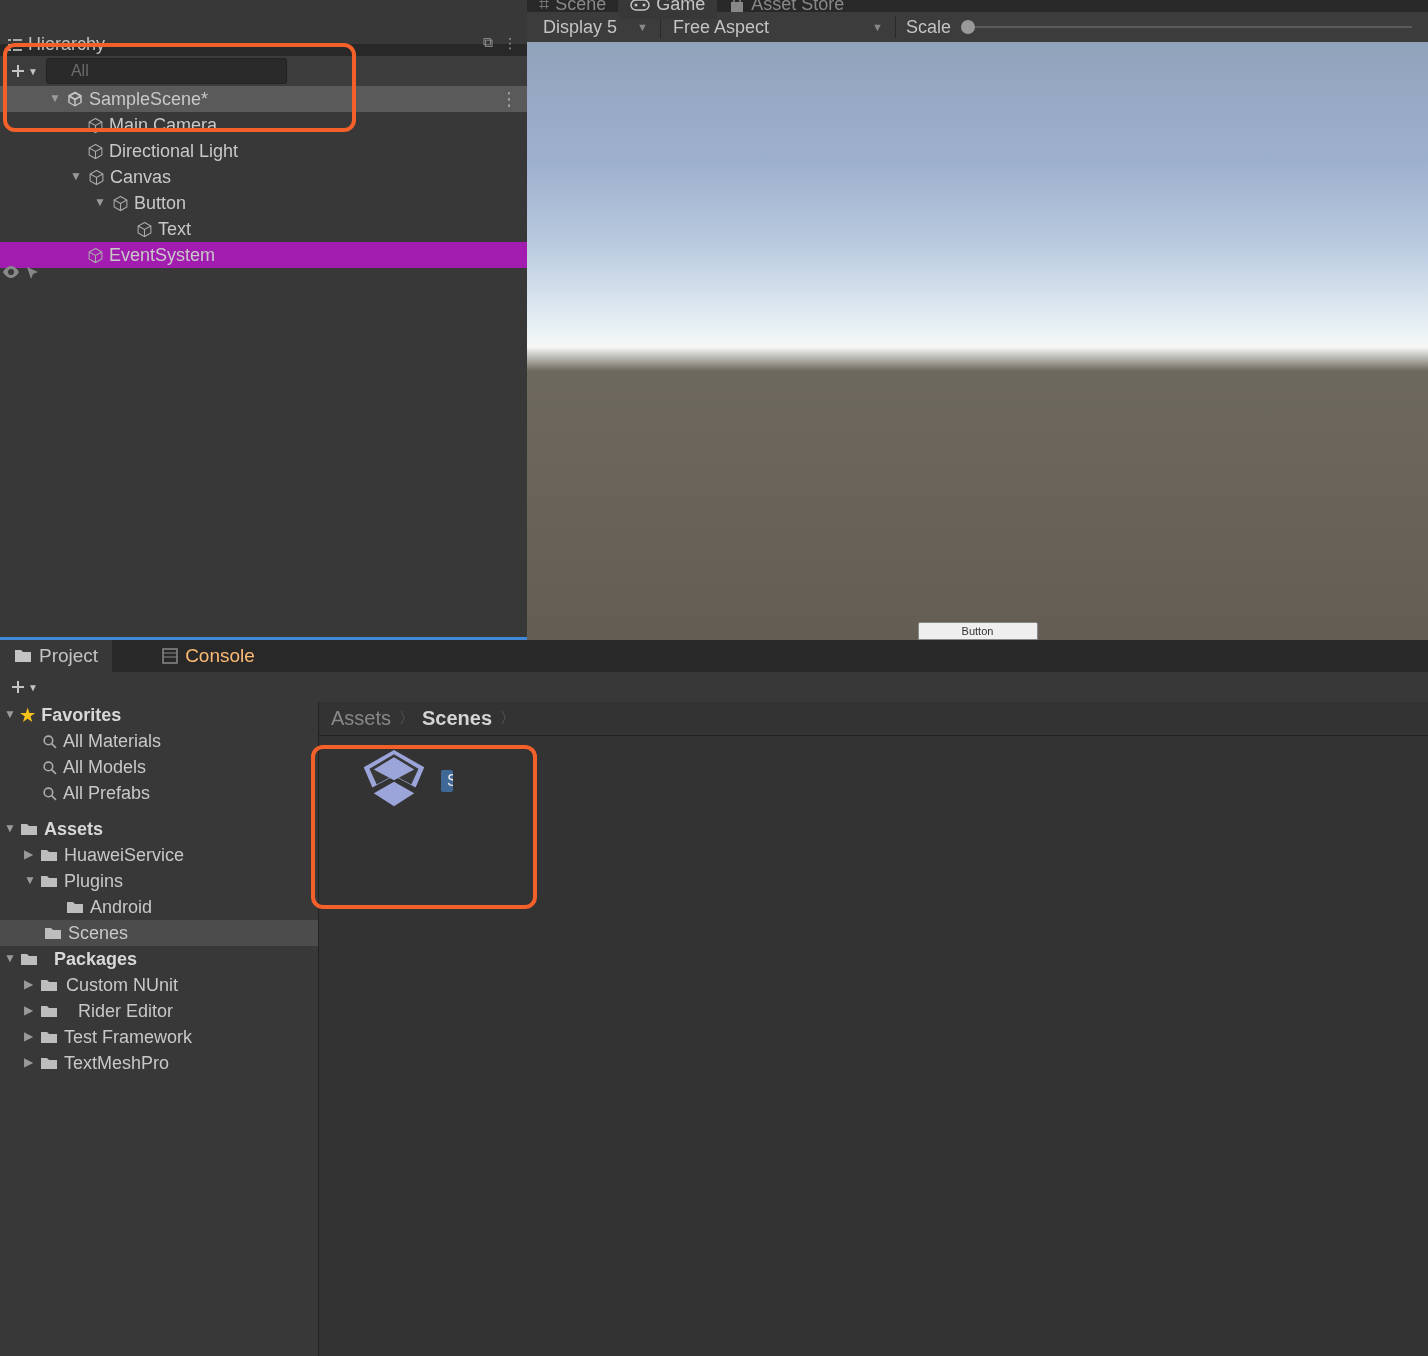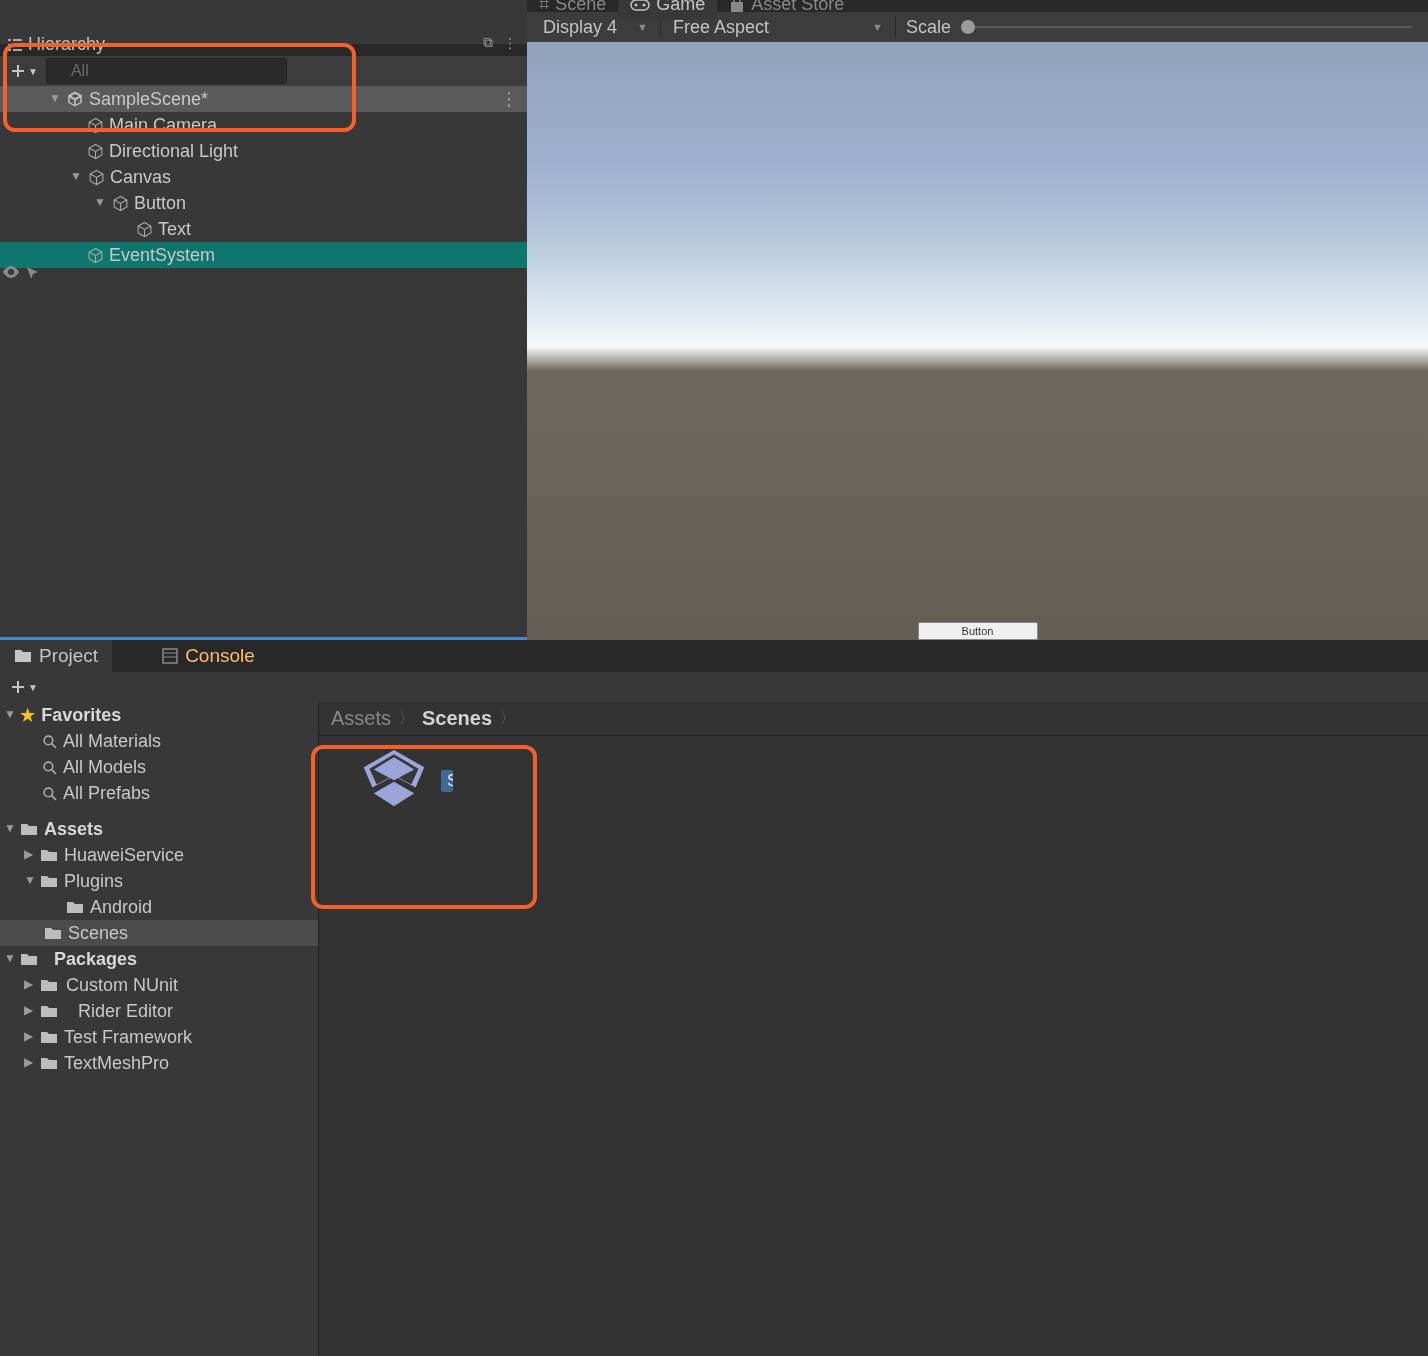--- a/index.html
+++ b/index.html
@@ -17,21 +17,21 @@
     .hierarchy-toolbar { height: 30px; background: #3c3c3c; display: flex; align-items: center; padding: 0 6px; gap: 4px; }
     .plus-btn { display: flex; align-items: center; gap: 2px; color: #c4c4c4; padding: 2px 4px; cursor: pointer; }
     .search-input { flex: 1; background: #2a2a2a; border: 1px solid #222; border-radius: 3px; padding: 3px 8px 3px 24px; color: #999; font-size: 16px; position: relative; }
     .search-wrap { flex: 1; position: relative; }
     .search-wrap .search-icon-el { position: absolute; left: 6px; top: 4px; color: #888; font-size: 13px; }
     .search-input::placeholder { color: #6b6b6b; }
     
     .hierarchy-tree { padding-top: 0; }
     .tree-row { height: 26px; display: flex; align-items: center; font-size: 18px; color: #c8c8c8; cursor: pointer; }
     .tree-row.scene-row { background: #5a5a5a; border: 1px solid transparent; }
-    .tree-row.selected-item { background: #0f766e; }
+    .tree-row.selected-item { background: #a21caf; }
     .expand-arrow { width: 16px; display: inline-block; color: #9a9a9a; font-size: 12px; transform: translateY(-1px); }
     .unity-icon, .cube-icon, .folder-icon-el { width: 20px; height: 20px; display: inline-flex; align-items: center; justify-content: center; margin-right: 4px; }
     .more-dots { margin-left: auto; margin-right: 8px; color: #aaa; font-size: 18px; }
     .vis-toggles { position: absolute; left: 2px; top: 221px; display: flex; gap: 4px; color: #888; }
     
     .highlight-box-1 { position: absolute; left: 3px; top: -1px; width: 353px; height: 89px; border: 4px solid #f4602a; border-radius: 12px; pointer-events: none; z-index: 10; }
     
     
     .scene-panel { flex: 1; background: #383838; display: flex; flex-direction: column; position: relative; }
     .scene-tab-bar { height: 12px; background: #282828; display: flex; align-items: center; padding: 0 8px; gap: 10px; position: relative; }
@@ -230,21 +230,21 @@
                 <rect x="2" y="5" width="12" height="10" fill="#888"></rect>
                 <path d="M5 5V3a3 3 0 016 0v2" stroke="#888" fill="none" stroke-width="1.5"></path>
               </svg>
             </span>
           <span>Asset Store</span>
         </div>
       </div>
     </div>
     <div class="scene-toolbar">
       <div class="dropdown">
-        <span>Display 4</span>
+        <span>Display 5</span>
         <span class="chev">▼</span>
       </div>
       <div class="divider-v"></div>
       <div class="dropdown" style="flex:0 0 230px;">
         <span>Free Aspect</span>
         <span class="chev" style="margin-left:auto;">▼</span>
       </div>
       <div class="divider-v"></div>
       <span class="scale-label">Scale</span>
       <div class="scale-slider">

